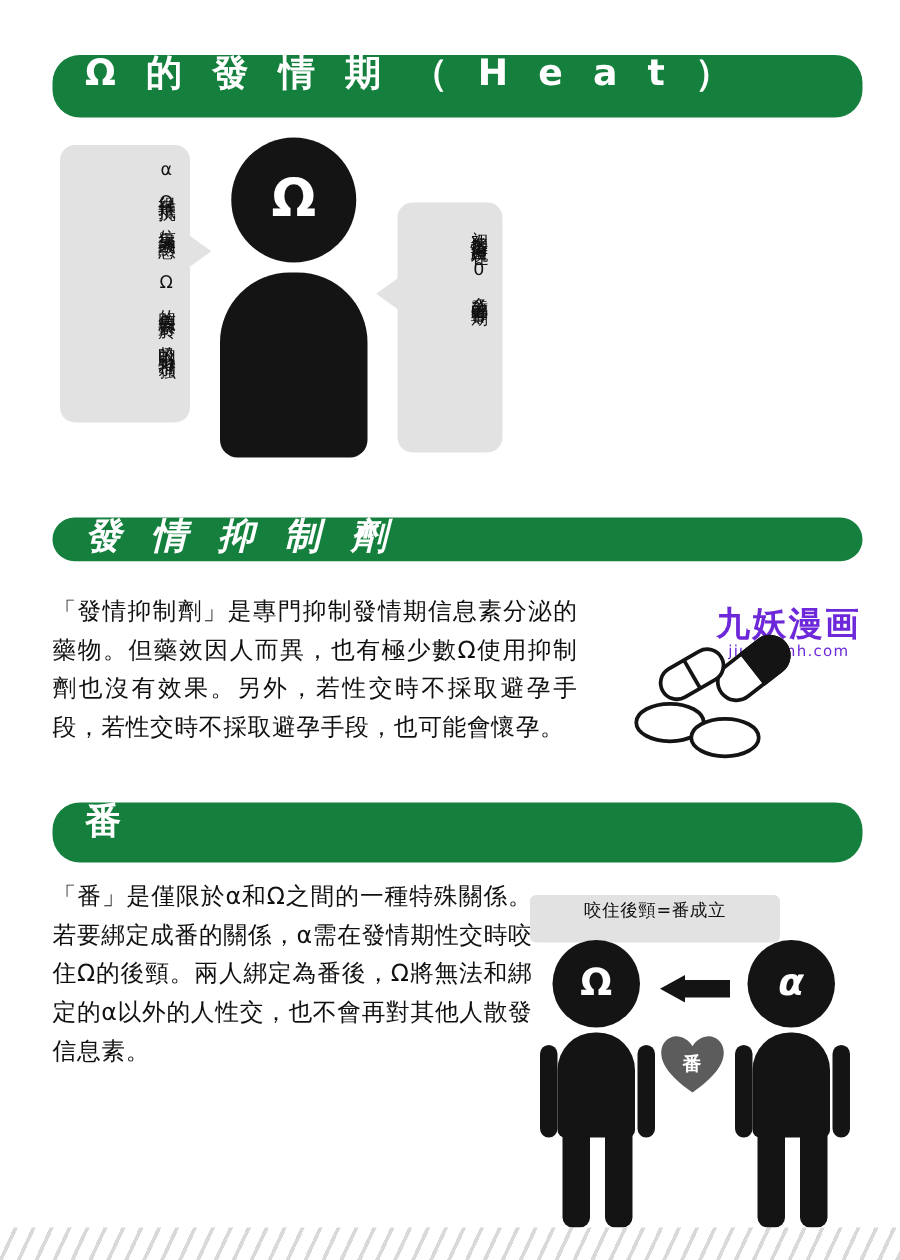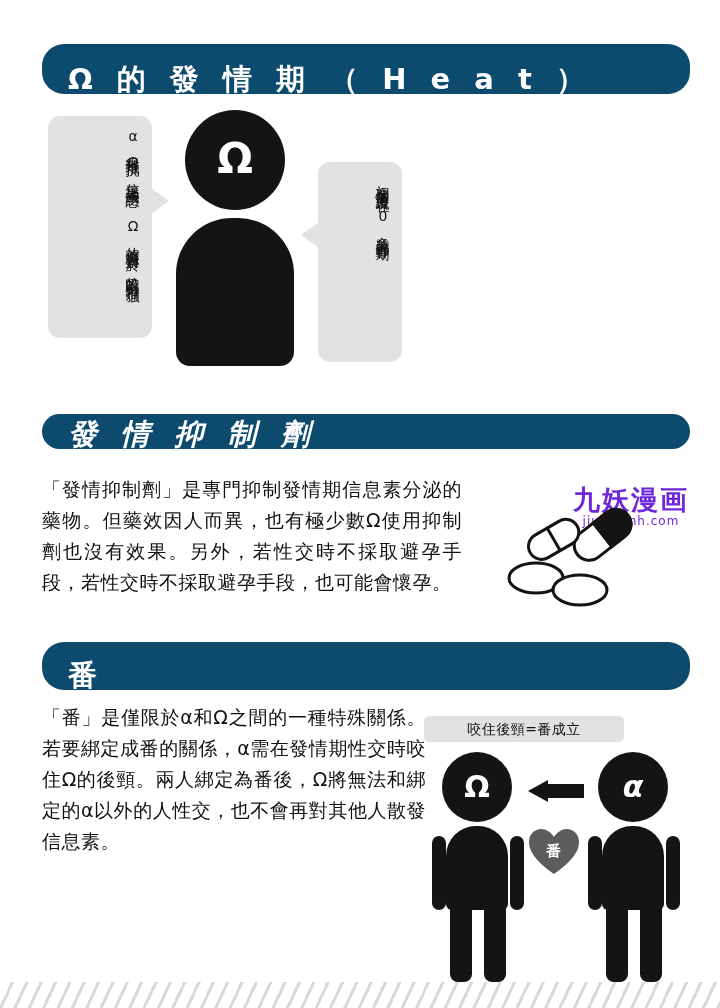--- a/index.html
+++ b/index.html
@@ -17,25 +17,25 @@
   }
   .page {
     position: relative;
     width: 720px;
     height: 1008px;
   }
 
   
   .bar {
     position: absolute;
-    background: #0c4a6e;
+    background: #15803d;
     border-radius: 22px;
     color: #ffffff;
     display: flex;
-    align-items: flex-end;
+    align-items: flex-start;
     padding-left: 26px;
     box-sizing: border-box;
   }
   .bar-title {
     font-size: 29px;
     font-weight: bold;
     letter-spacing: 7px;
     line-height: 1;
   }
 
@@ -188,21 +188,21 @@
     left: 424px;
     top: 700px;
     width: 266px;
     height: 272px;
   }
   #ban-caption {
     position: absolute;
     left: 0;
     top: 16px;
     width: 200px;
-    height: 26px;
+    height: 38px;
     background: #e2e2e2;
     border-radius: 5px;
     font-size: 14px;
     line-height: 26px;
     text-align: center;
     color: #111111;
     letter-spacing: 0.5px;
   }
   .ban-person { position: absolute; width: 100px; }
   .ban-person .head {

